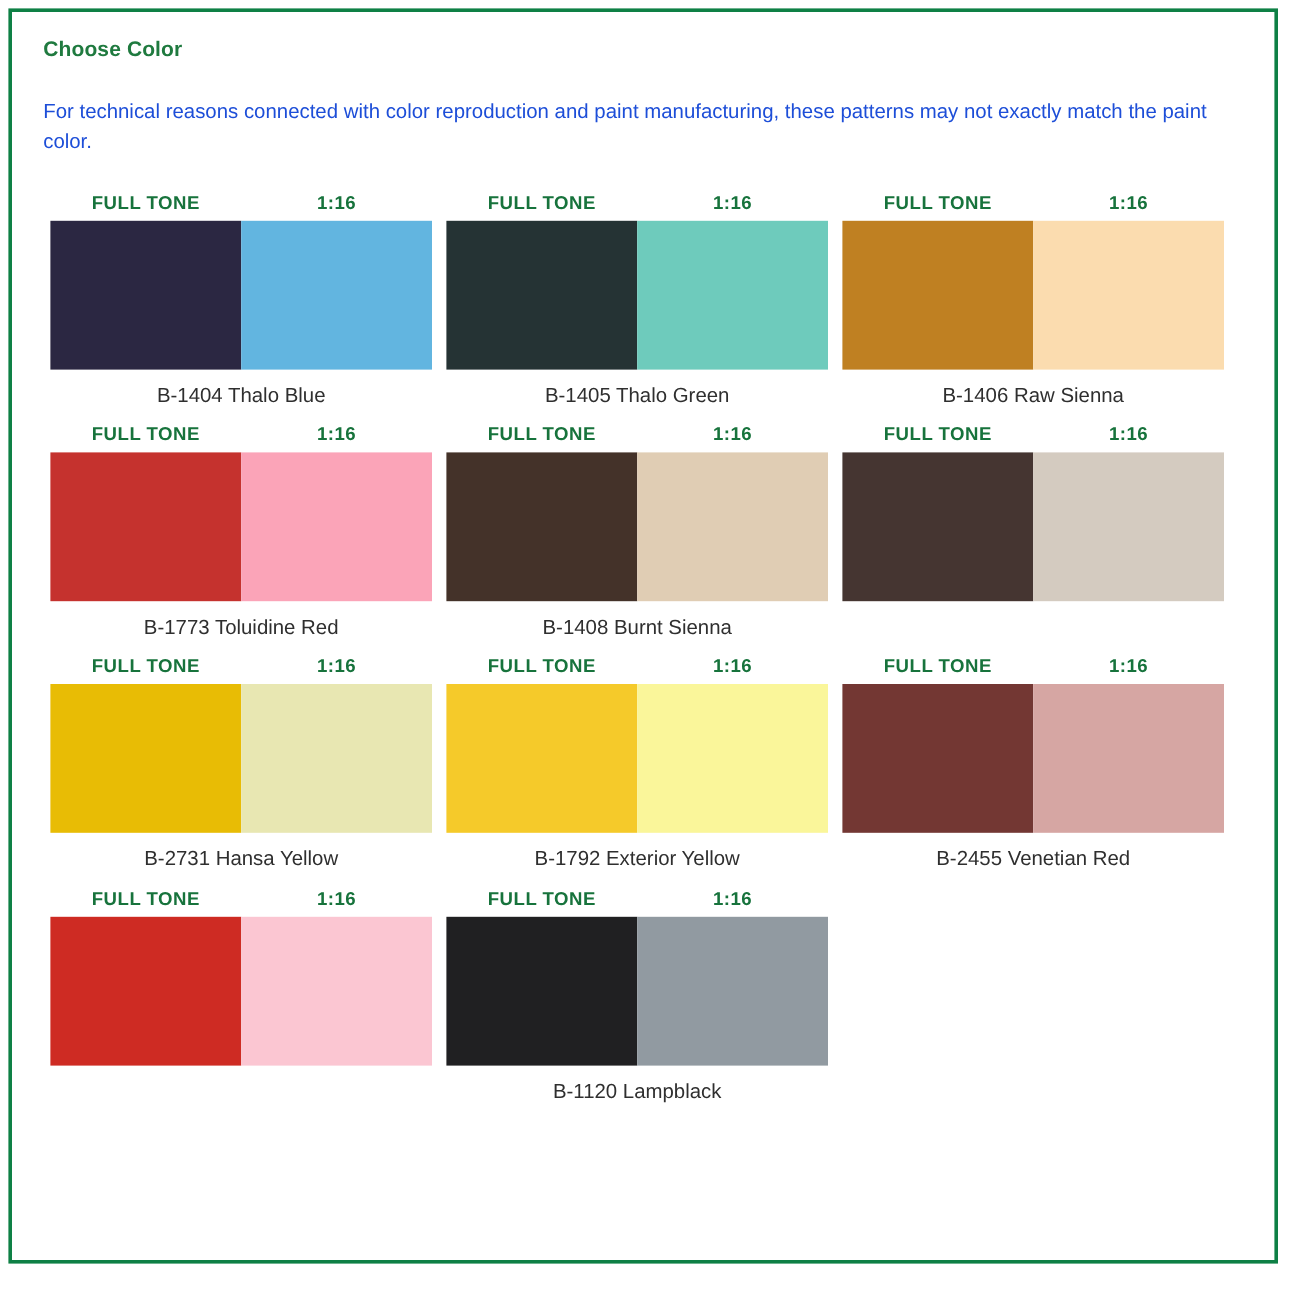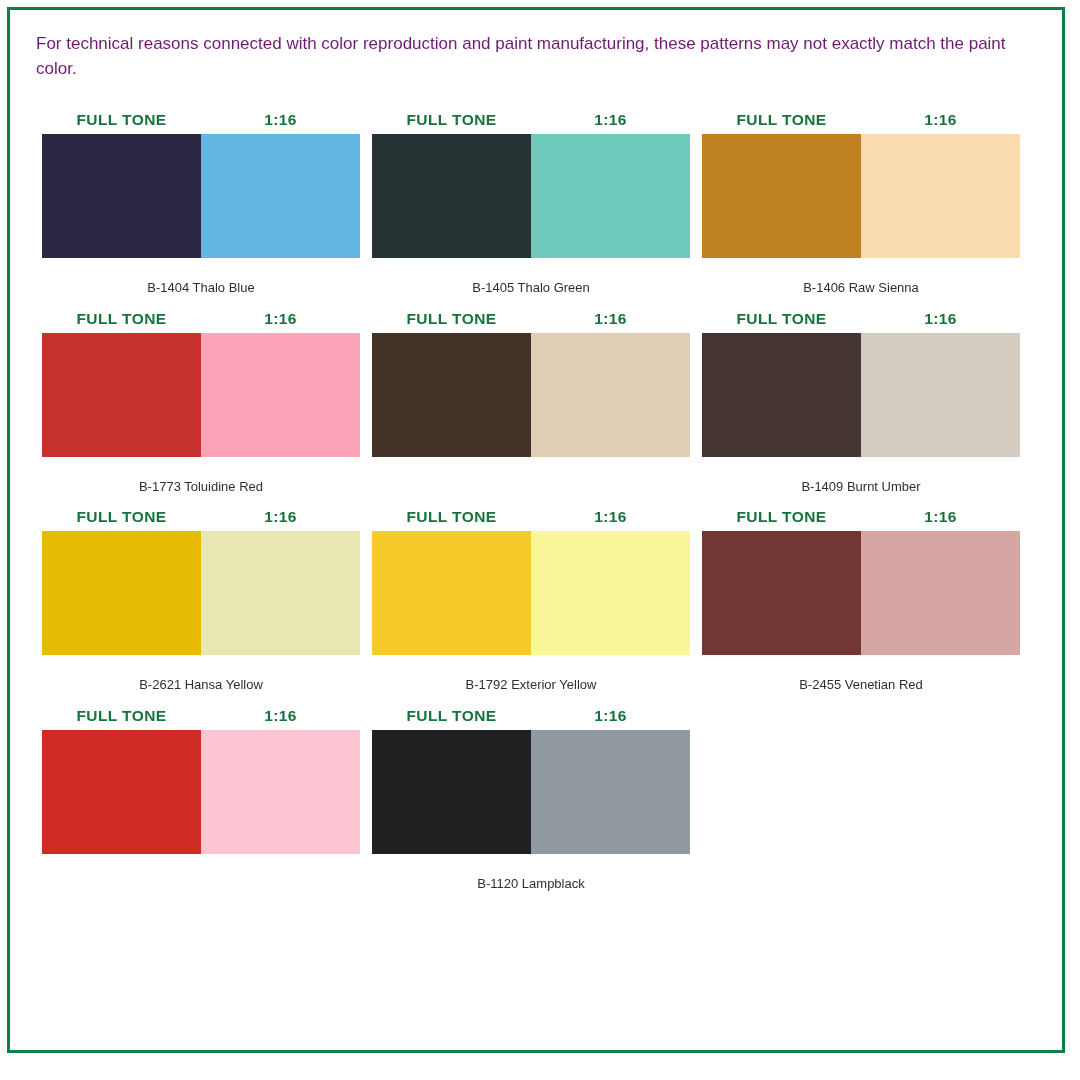--- a/index.html
+++ b/index.html
@@ -33,21 +33,21 @@
     font-size: 17.5px;
     font-weight: bold;
     color: #1f7a3f;
     letter-spacing: 0.1px;
     margin: 0 0 30px 0;
     line-height: 1.1;
   }
 
   .disclaimer {
     font-size: 17px;
-    color: #701a75;
+    color: #1d4ed8;
     line-height: 1.45;
     margin: 0 0 30px 0;
     max-width: 985px;
     font-weight: normal;
   }
 
   .swatch-grid {
     display: flex;
     flex-wrap: wrap;
     margin-left: 6px;
@@ -82,32 +82,33 @@
   }
 
   .swatch-card .blocks .half {
     flex: 0 0 50%;
     height: 100%;
   }
 
   .swatch-card .caption {
     width: 318px;
     text-align: center;
-    font-size: 13px;
+    font-size: 17px;
     color: #2f2f2f;
-    padding-top: 22px;
+    padding-top: 12px;
     line-height: 1.2;
   }
 </style>
 </head>
 <body>
 
 <div class="panel">
   <div class="panel-inner">
 
+    <div class="panel-title">Choose Color</div>
 
     <div class="disclaimer">For technical reasons connected with color reproduction and paint manufacturing, these patterns may not exactly match the paint color.</div>
 
     <div class="swatch-grid">
         <div class="swatch-card">
           <div class="labels">
             <div class="lbl">FULL TONE</div>
             <div class="lbl">1:16</div>
           </div>
           <div class="blocks">
@@ -151,42 +152,42 @@
         </div>
         <div class="swatch-card">
           <div class="labels">
             <div class="lbl">FULL TONE</div>
             <div class="lbl">1:16</div>
           </div>
           <div class="blocks">
             <div class="half" style="background: rgb(68, 50, 41);"></div>
             <div class="half" style="background: rgb(224, 205, 180);"></div>
           </div>
+          <div class="caption">B-1408 Burnt Sienna</div>
         </div>
         <div class="swatch-card">
           <div class="labels">
             <div class="lbl">FULL TONE</div>
             <div class="lbl">1:16</div>
           </div>
           <div class="blocks">
             <div class="half" style="background: rgb(69, 53, 49);"></div>
             <div class="half" style="background: rgb(212, 203, 192);"></div>
           </div>
-          <div class="caption">B-1409 Burnt Umber</div>
         </div>
         <div class="swatch-card">
           <div class="labels">
             <div class="lbl">FULL TONE</div>
             <div class="lbl">1:16</div>
           </div>
           <div class="blocks">
             <div class="half" style="background: rgb(232, 188, 5);"></div>
             <div class="half" style="background: rgb(232, 231, 178);"></div>
           </div>
-          <div class="caption">B-2621 Hansa Yellow</div>
+          <div class="caption">B-2731 Hansa Yellow</div>
         </div>
         <div class="swatch-card">
           <div class="labels">
             <div class="lbl">FULL TONE</div>
             <div class="lbl">1:16</div>
           </div>
           <div class="blocks">
             <div class="half" style="background: rgb(245, 202, 42);"></div>
             <div class="half" style="background: rgb(250, 246, 154);"></div>
           </div>

